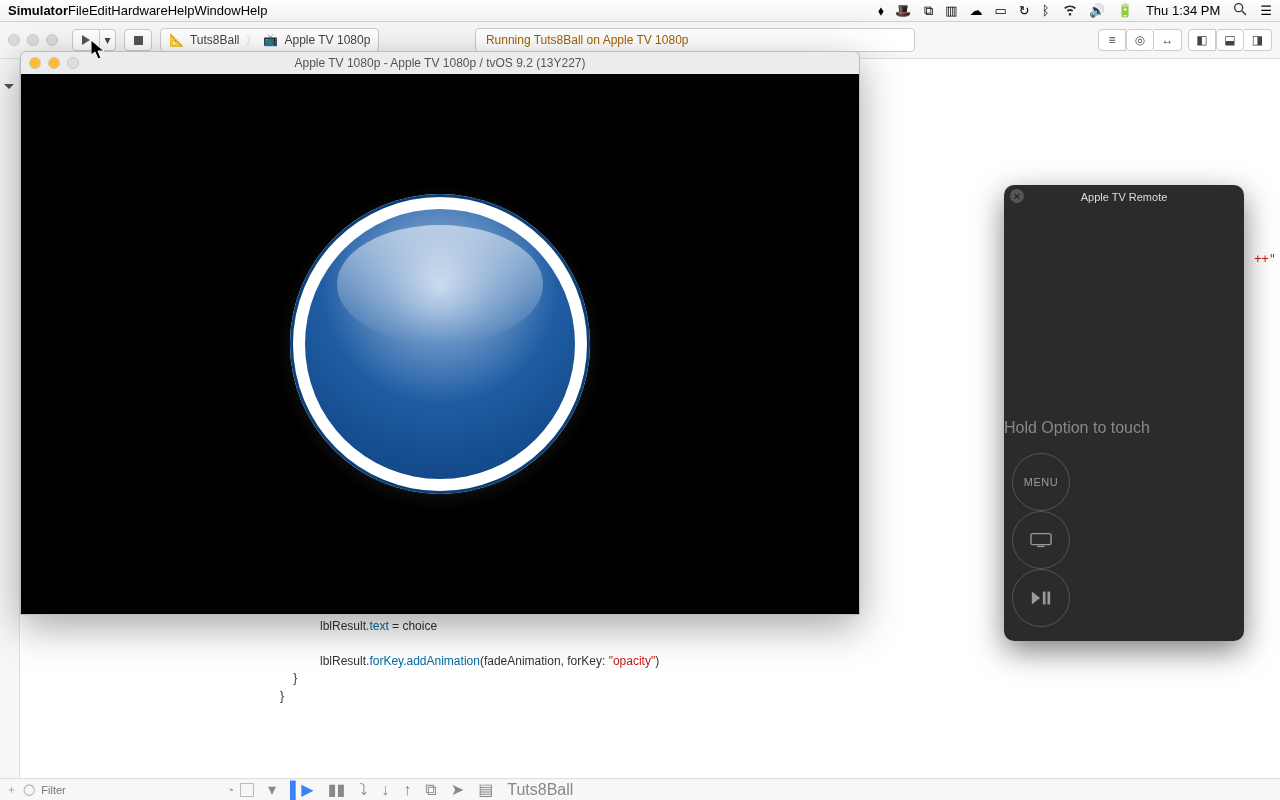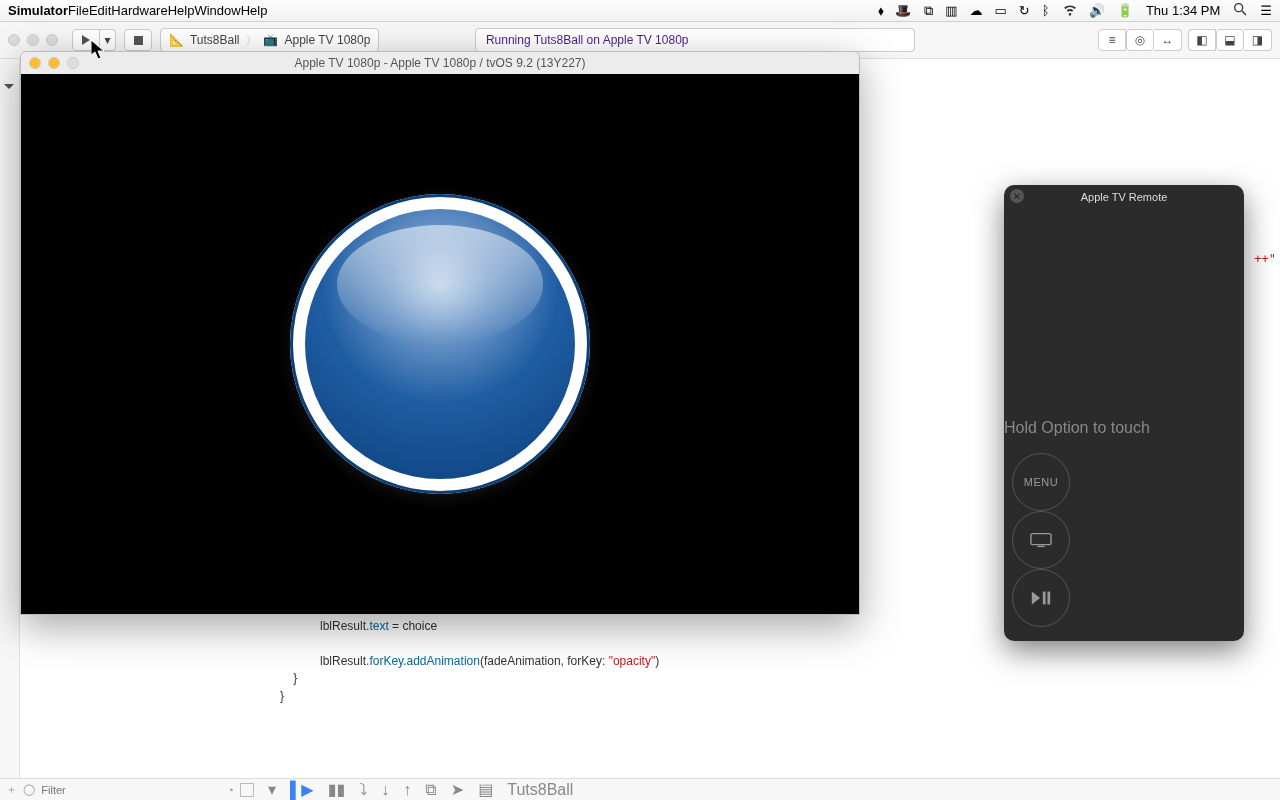--- a/index.html
+++ b/index.html
@@ -15,21 +15,21 @@
 
 .xcode-toolbar { height:37px; background:#f6f6f6; border-bottom:1px solid #ddd; display:flex; align-items:center; padding:0 8px; gap:8px; font-size:12px; color:#444; }
 .traffic { display:flex; gap:7px; margin-right:6px; }
 .traffic span { width:12px; height:12px; border-radius:50%; background:#ddd; border:1px solid #ccc; }
 .tb-btn { width:28px; height:22px; border:1px solid #ccc; border-radius:4px; background:#fff; display:flex; align-items:center; justify-content:center; }
 .tb-group { display:flex; }
 .tb-group .tb-btn:first-child{border-radius:4px 0 0 4px;}
 .tb-group .tb-btn:last-child{border-radius:0 4px 4px 0; border-left:none;}
 .scheme { display:flex; align-items:center; border:1px solid #ccc; border-radius:4px; background:#fff; height:24px; padding:0 8px; gap:6px; }
 .scheme .sep { color:#bbb; }
-.status-pill { flex:0 0 440px; margin:0 auto; height:24px; border:1px solid #ccc; border-radius:4px; background:#fff; display:flex; align-items:center; padding:0 10px; color:#4c1d95; }
+.status-pill { flex:0 0 440px; margin:0 auto; height:24px; border:1px solid #ccc; border-radius:4px; background:#fff; display:flex; align-items:center; padding:0 10px; color:#a16207; }
 .xcode-right { margin-left:auto; display:flex; gap:6px; }
 
 
 .xcode-body { position:absolute; left:0; top:59px; right:0; bottom:0; background:#fff; }
 .left-strip { position:absolute; left:0; top:0; width:20px; bottom:0; background:#f7f7f7; border-right:1px solid #e2e2e2; }
 .left-strip .tri { position:absolute; top:25px; left:4px; width:0;height:0;border-top:5px solid #555;border-left:5px solid transparent;border-right:5px solid transparent; }
 
 
 .code-area { position:absolute; left:260px; right:0; top:555px; bottom:22px; background:#fff; font-family:Menlo,monospace; font-size:12px; color:#333; padding:4px 20px; line-height:1.45; white-space:pre; overflow:hidden; } .code-area .prop{color:#0369a1;} .code-area .str{color:#c41a16;}
 .err-flag { position:absolute; right:4px; top:193px; color:#c41a16; font-family:Menlo,monospace; font-size:12px; }

